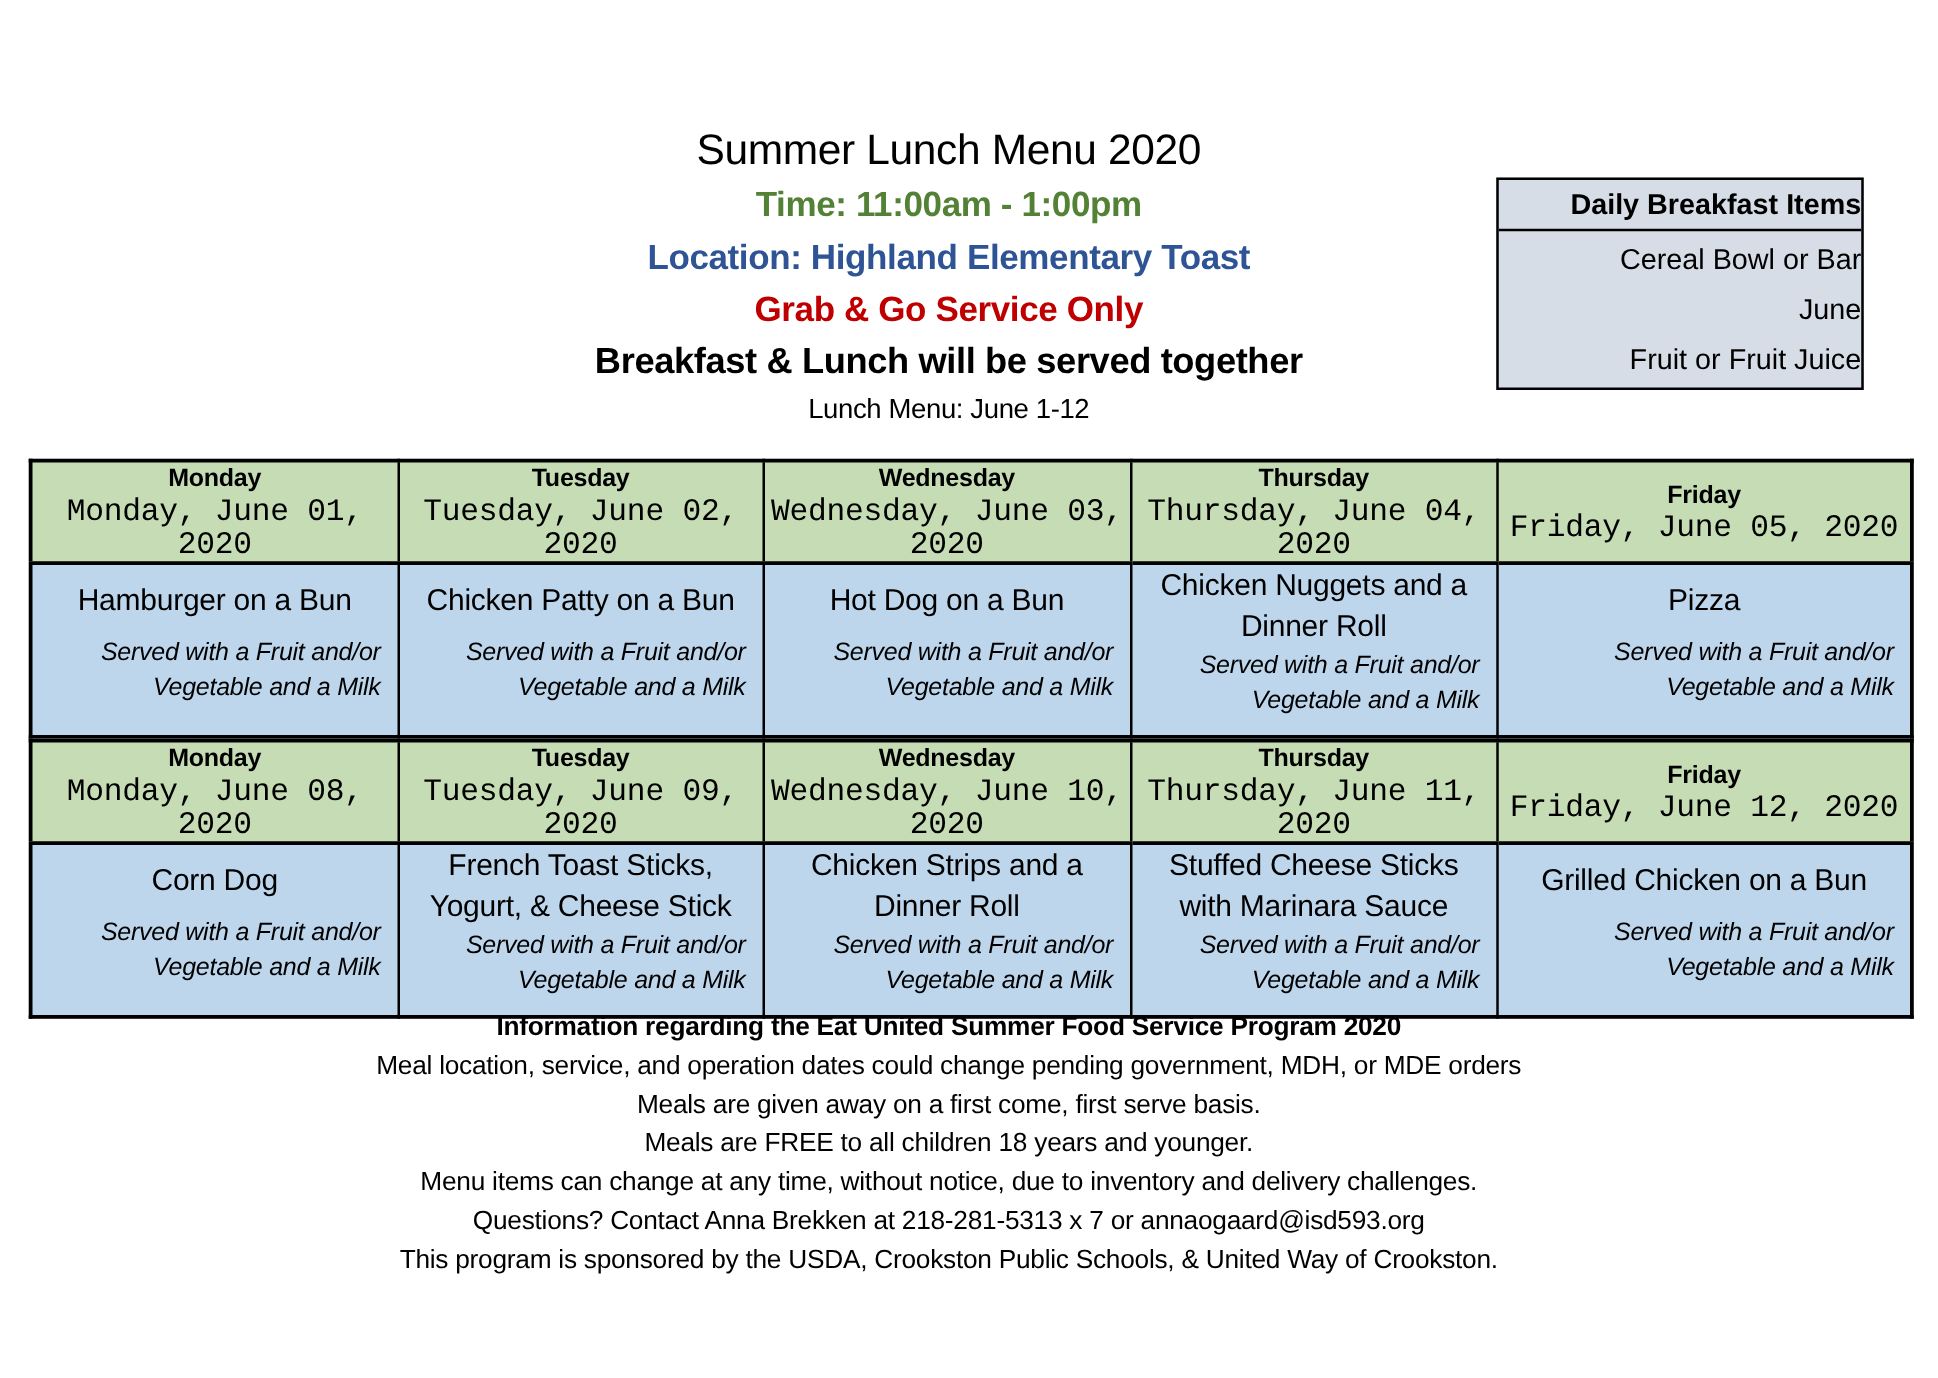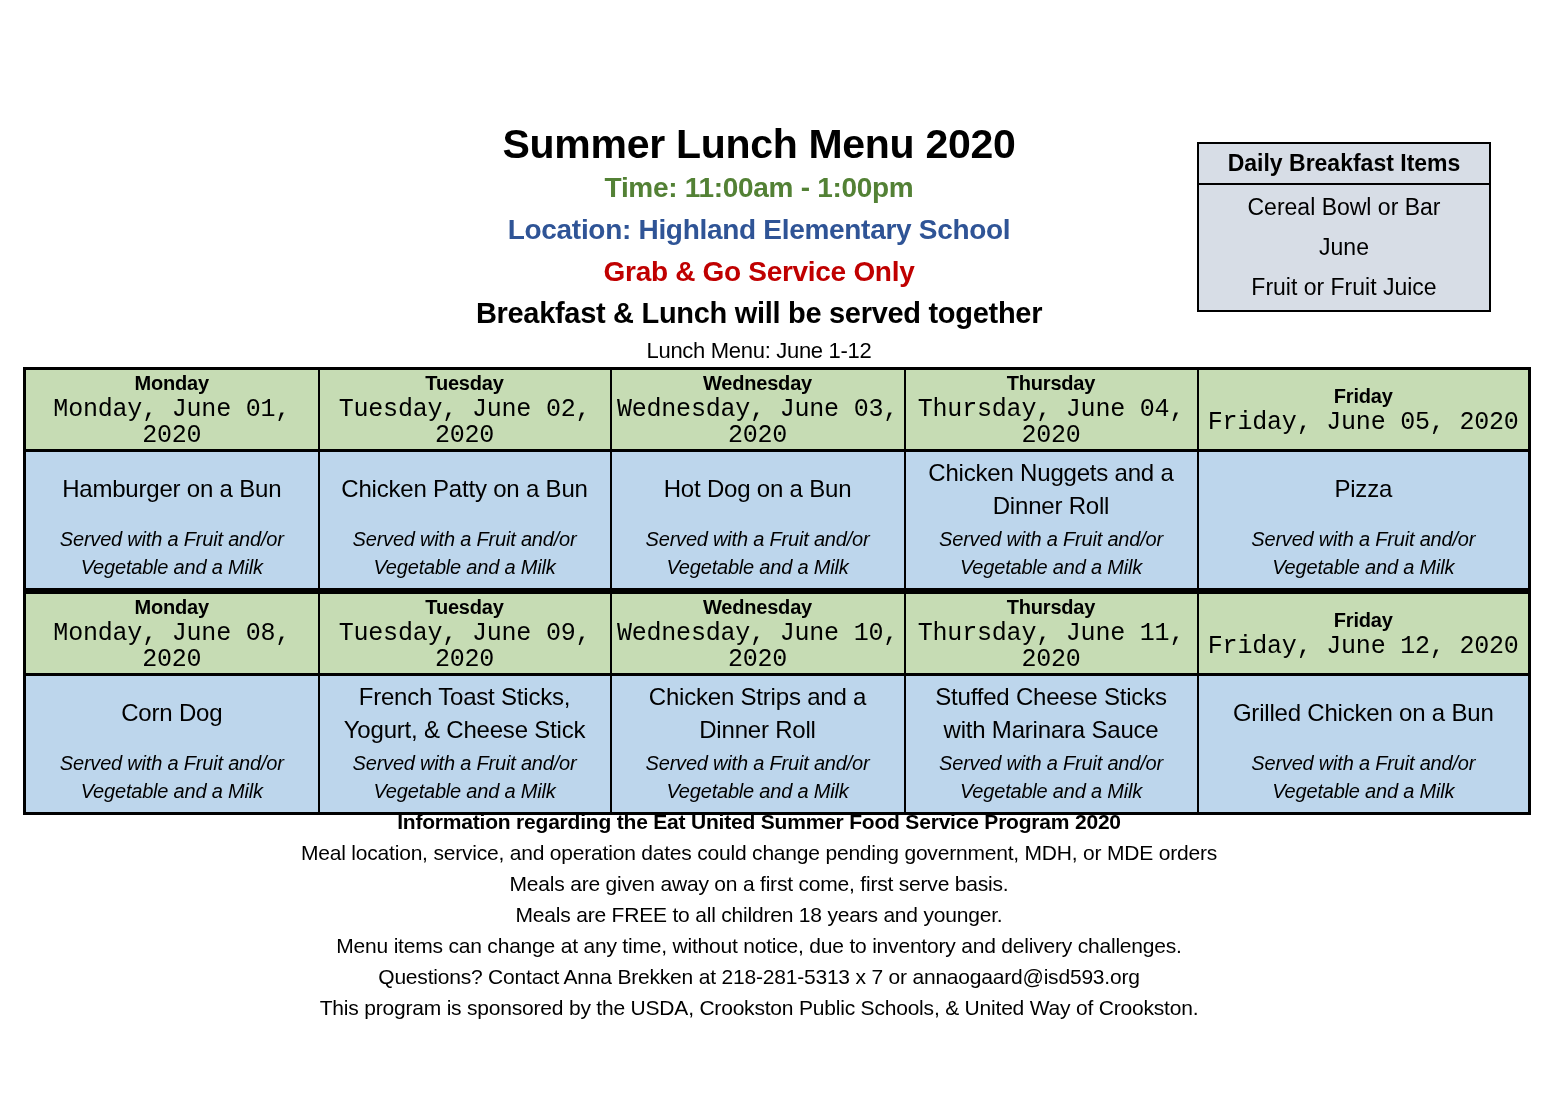--- a/index.html
+++ b/index.html
@@ -18,36 +18,36 @@
 
   
   .header-block {
     position: absolute;
     top: 98px;
     left: 0;
     width: 1518px;
     text-align: center;
     letter-spacing: -0.3px;
   }
-  .hl-title    { font-size: 41px; font-weight: bold; line-height: 44px; margin-top: 24px; }
+  .hl-title    { font-size: 34px; font-weight: normal; line-height: 44px; }
   .hl-time     { font-size: 28px; font-weight: bold; line-height: 43px; color: var(--time-green, #538135); }
   .hl-location { font-size: 28px; font-weight: bold; line-height: 42px; color: var(--location-blue, #2F5496); }
   .hl-service  { font-size: 28px; font-weight: bold; line-height: 42px; color: var(--service-red, #C00000); }
   .hl-together { font-size: 29px; font-weight: bold; line-height: 41px; }
   .hl-range    { font-size: 22px; line-height: 33px; }
 
   
   .breakfast-box {
     position: absolute;
     left: 1197px;
     top: 142px;
     width: 294px;
     border: 2px solid var(--border-black, #000);
     background: var(--breakfast-box-gray, #D7DDE6);
-    text-align: center;
+    text-align: right;
   }
   .bb-header {
     font-size: 23px;
     font-weight: bold;
     line-height: 39px;
     border-bottom: 2px solid var(--border-black, #000);
   }
   .bb-body { padding: 2px 0 3px 0; }
   .bb-item { font-size: 23px; line-height: 40px; }
 
@@ -95,21 +95,22 @@
     display: flex;
     align-items: center;
     justify-content: center;
     font-size: 24px;
     line-height: 33px;
   }
   .menu-note {
     font-style: italic;
     font-size: 20px;
     line-height: 28px;
-    padding-bottom: 7px;
+    padding-bottom: 24px;
+    text-align: right;
   }
 
   
   .footer-block {
     position: absolute;
     top: 806px;
     left: 0;
     width: 1518px;
     text-align: center;
     letter-spacing: -0.2px;
@@ -118,21 +119,21 @@
   .f-line  { font-size: 21px; line-height: 31px; }
 </style>
 </head>
 <body>
 
 <div class="page">
 
   <div class="header-block">
     <div class="hl-title">Summer Lunch Menu 2020</div>
     <div class="hl-time">Time: 11:00am - 1:00pm</div>
-    <div class="hl-location">Location: Highland Elementary School</div>
+    <div class="hl-location">Location: Highland Elementary Toast</div>
     <div class="hl-service">Grab &amp; Go Service Only</div>
     <div class="hl-together">Breakfast &amp; Lunch will be served together</div>
     <div class="hl-range">Lunch Menu: June 1-12</div>
   </div>
 
   <div class="breakfast-box">
     <div class="bb-header">Daily Breakfast Items</div>
     <div class="bb-body">
       <div class="bb-item">Cereal Bowl or Bar</div>
       <div class="bb-item">June</div>

